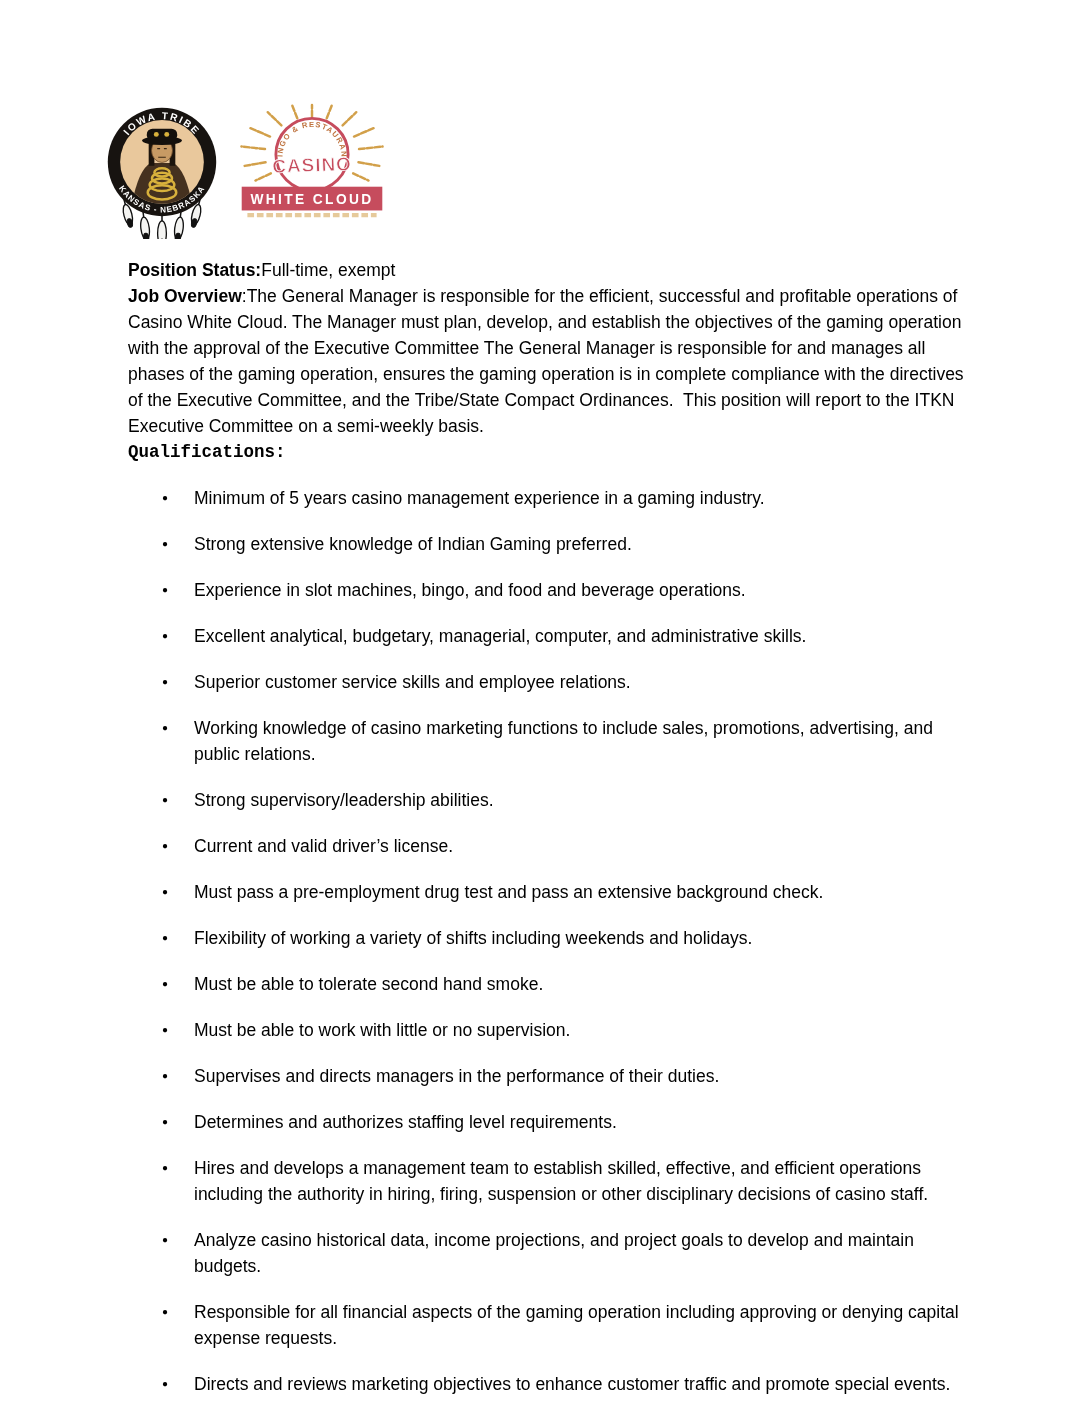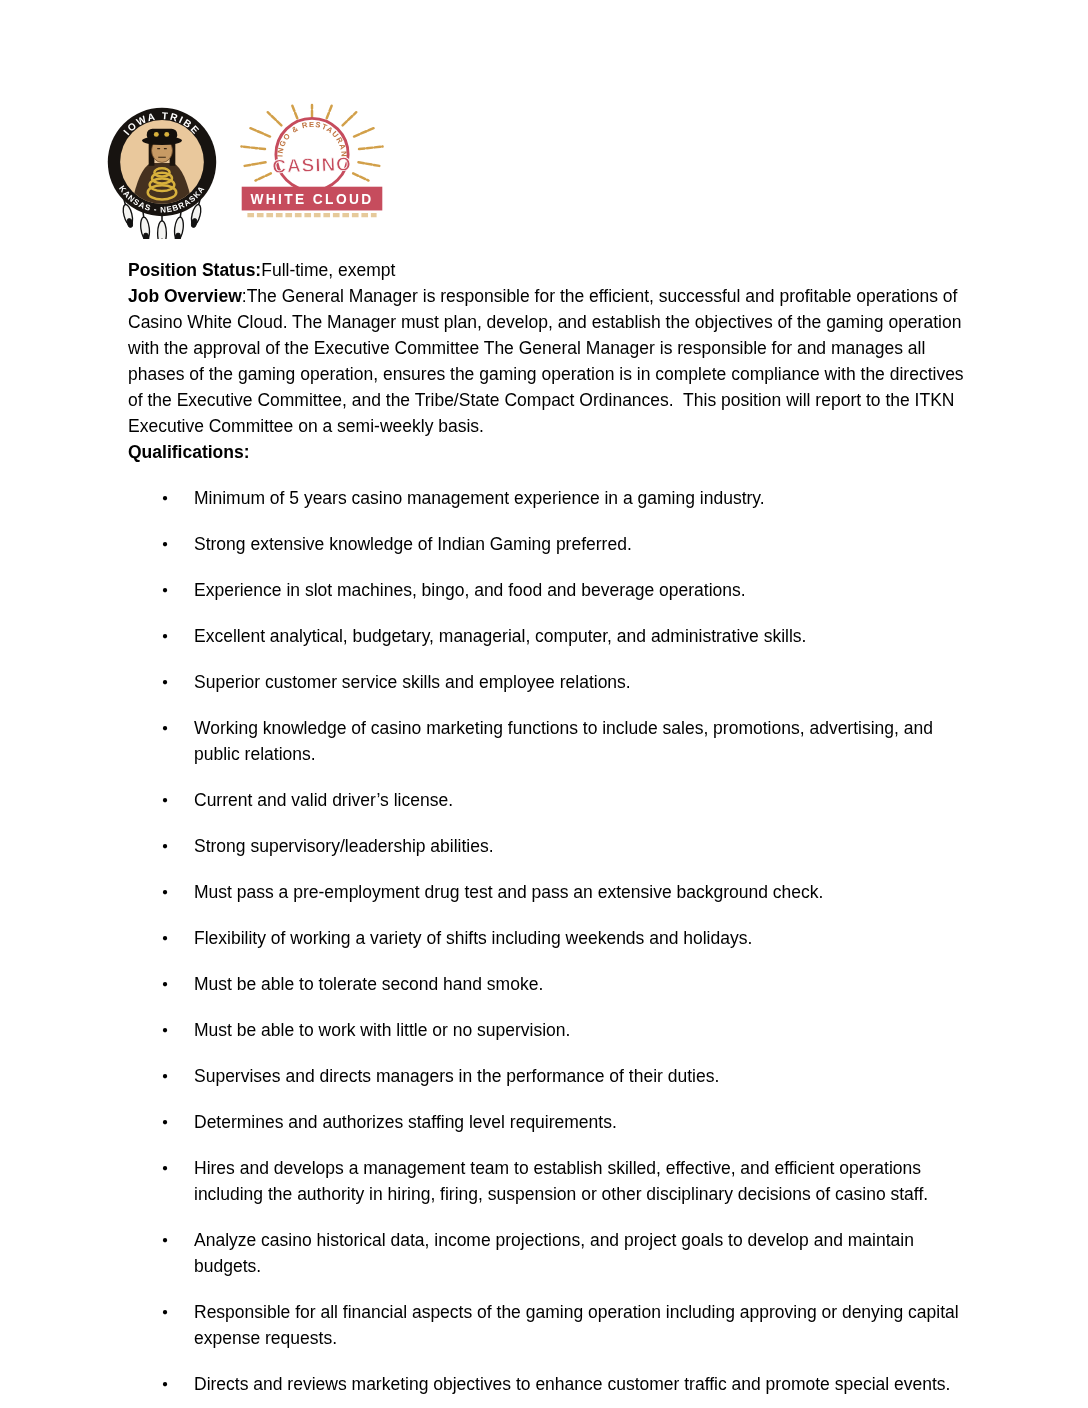--- a/index.html
+++ b/index.html
@@ -15,21 +15,21 @@
     position: absolute; left: 100px; top: 103px;
     display: flex; align-items: flex-start; gap: 12px;
   }
 
   .content {
     position: absolute; left: 128px; top: 257px; width: 845px;
     font-size: 17.5px; line-height: 26px;
   }
   .content p { margin: 0; white-space: pre-wrap; }
   .content .lead b { font-weight: bold; }
-  .heading { font-weight: bold; }
+  .heading { font-weight: bold; font-family: Liberation Mono, monospace; }
 
   ul.bullets { list-style: none; margin: 0; padding: 0; }
   ul.bullets li {
     position: relative;
     padding-left: 66px;
     line-height: 26px;
     margin-top: 20px;
   }
   ul.bullets li::before {
     content: "●";
@@ -157,22 +157,22 @@
     <p class="lead"><b>Job Overview</b><span>:The General Manager is responsible for the efficient, successful and profitable operations of Casino White Cloud. The Manager must plan, develop, and establish the objectives of the gaming operation with the approval of the Executive Committee The General Manager is responsible for and manages all phases of the gaming operation, ensures the gaming operation is in complete compliance with the directives of the Executive Committee, and the Tribe/State Compact Ordinances.  This position will report to the ITKN Executive Committee on a semi-weekly basis.</span></p>
 
     <p class="heading">Qualifications:</p>
     <ul class="bullets">
       <li>Minimum of 5 years casino management experience in a gaming industry.</li>
       <li>Strong extensive knowledge of Indian Gaming preferred.</li>
       <li>Experience in slot machines, bingo, and food and beverage operations.</li>
       <li>Excellent analytical, budgetary, managerial, computer, and administrative skills.</li>
       <li>Superior customer service skills and employee relations.</li>
       <li>Working knowledge of casino marketing functions to include sales, promotions, advertising, and public relations.</li>
+      <li>Strong supervisory/leadership abilities.</li>
       <li>Current and valid driver’s license.</li>
-      <li>Strong supervisory/leadership abilities.</li>
       <li>Must pass a pre-employment drug test and pass an extensive background check.</li>
       <li>Flexibility of working a variety of shifts including weekends and holidays.</li>
       <li>Must be able to tolerate second hand smoke.</li>
       <li>Must be able to work with little or no supervision.</li>
     </ul>
 
     <ul class="bullets">
       <li>Supervises and directs managers in the performance of their duties.</li>
       <li>Determines and authorizes staffing level requirements.</li>
       <li>Hires and develops a management team to establish skilled, effective, and efficient operations including the authority in hiring, firing, suspension or other disciplinary decisions of casino staff.</li>

